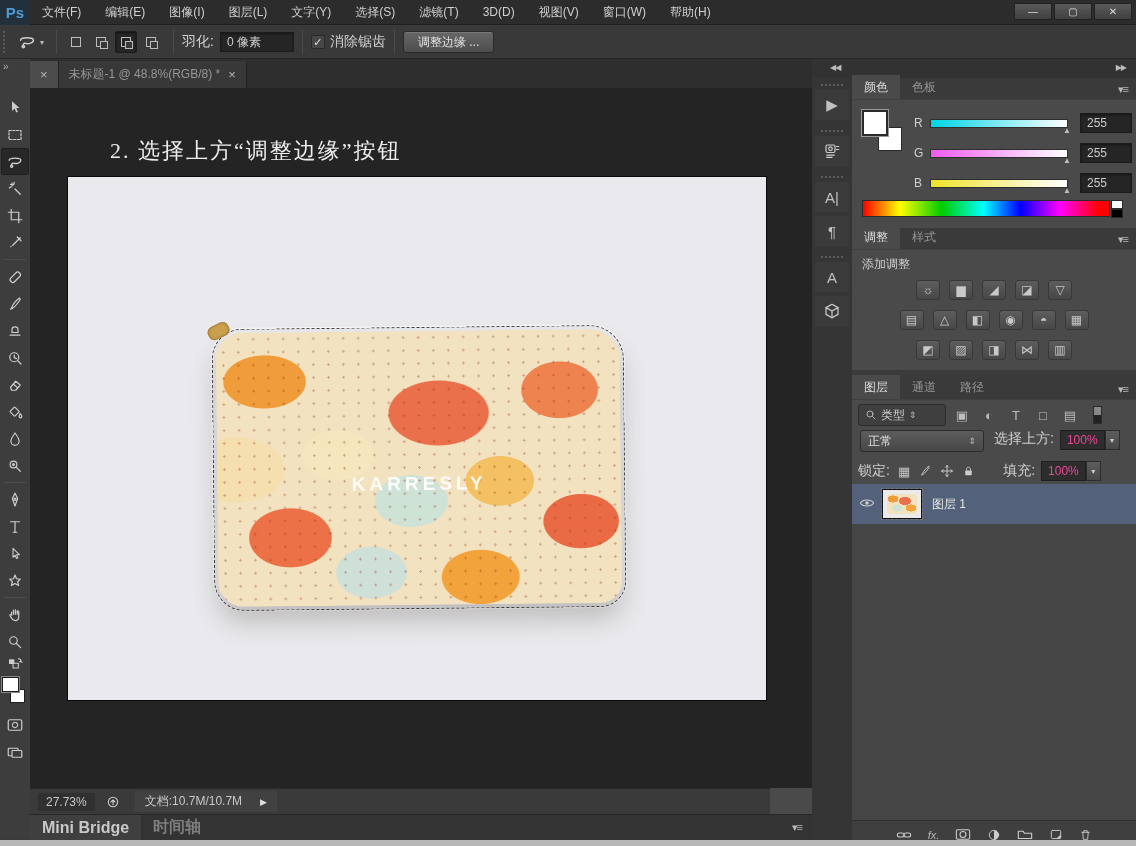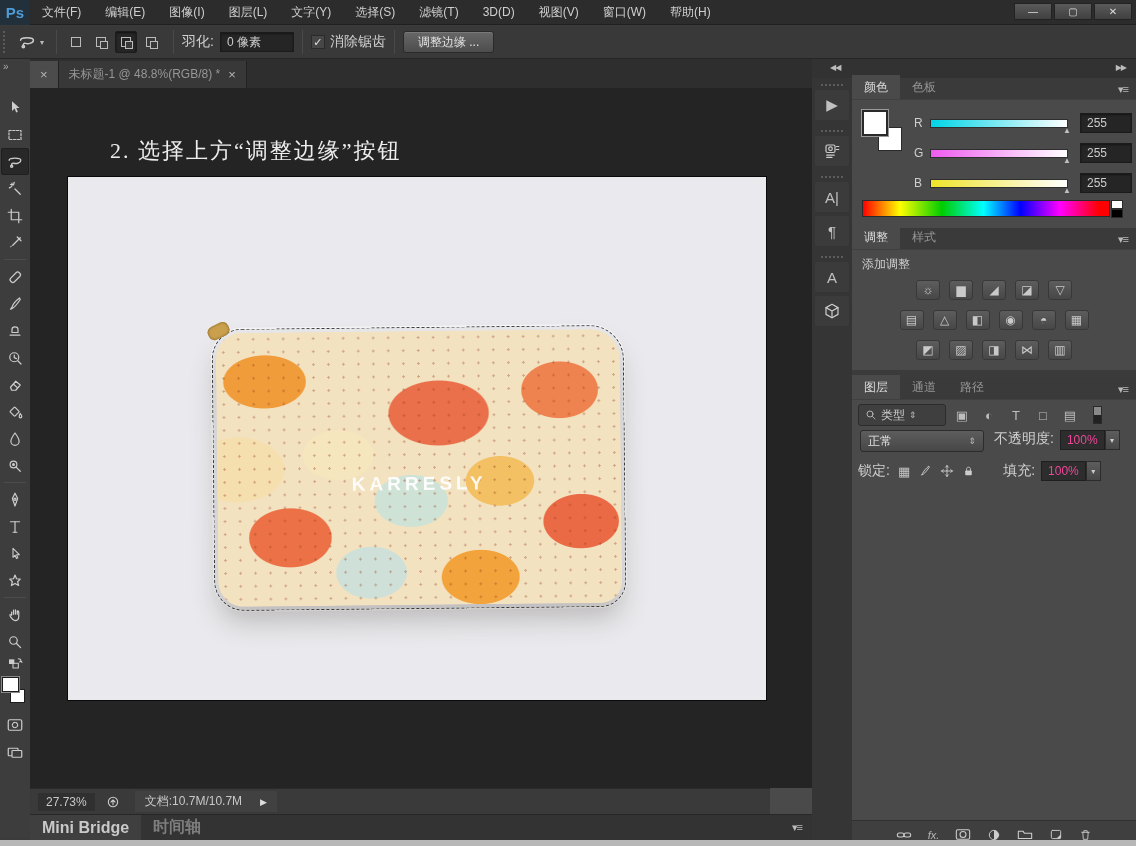--- a/index.html
+++ b/index.html
@@ -559,21 +559,21 @@
       <span class="filter-ico">T</span>
       <span class="filter-ico">□</span>
       <span class="filter-ico">▤</span>
       <div id="filter-toggle"></div>
     </div>
     <div id="blend-row">
       <div id="blend-select">
         <span>正常</span>
         <span style="font-size:9px;color:#bbb">⇕</span>
       </div>
-      <span class="lbl" style="margin-left:10px">不透明度:</span>
+      <span class="lbl" style="margin-left:10px">选择上方:</span>
       <span class="val-box" style="margin-left:6px">100%</span>
       <span class="dd-btn">▾</span>
     </div>
     <div id="lock-row">
       <span class="lbl" style="margin-left:6px">锁定:</span>
       <span class="lock-ico">▦</span>
       <span class="lock-ico">
         <svg class="icon" width="14" height="14" viewBox="0 0 24 24">
             <path d="M18 4 C14 7 9 13 8 16 L6 19 L9 17.5 C12 15.5 17 9 19 6 Z"></path>
           </svg>
@@ -586,20 +586,34 @@
       <span class="lock-ico">
         <svg class="icon" width="13" height="14" viewBox="0 0 24 24">
             <rect x="6" y="11" width="12" height="9" rx="1.5" class="fill"></rect>
             <path d="M8.5 11 L8.5 8 C8.5 4 15.5 4 15.5 8 L15.5 11"></path>
           </svg>
       </span>
       <span class="lbl" style="margin-left:28px">填充:</span>
       <span class="val-box" style="margin-left:6px">100%</span>
       <span class="dd-btn">▾</span>
     </div>
+    <div id="layer-list">
+      <div id="layer-row">
+        <span class="eye">
+          <svg class="icon" width="16" height="12" viewBox="0 0 24 16">
+              <path d="M2 8 C6 2 18 2 22 8 C18 14 6 14 2 8 Z"></path>
+              <circle cx="12" cy="8" r="2.6" class="fill"></circle>
+            </svg>
+        </span>
+        <div id="layer-thumb">
+            <div class="mini"></div>
+          </div>
+        <span id="layer-name">图层 1</span>
+      </div>
+    </div>
     <div id="layers-bottom">
       <span class="lb-ico">
         <svg class="icon" width="16" height="12" viewBox="0 0 24 16">
             <rect x="2" y="5" width="10" height="6" rx="3"></rect>
             <rect x="12" y="5" width="10" height="6" rx="3"></rect>
           </svg>
       </span>
       <span class="lb-ico" style="font-style:italic">fx.</span>
       <span class="lb-ico">
         <svg class="icon" width="16" height="13" viewBox="0 0 24 18">

